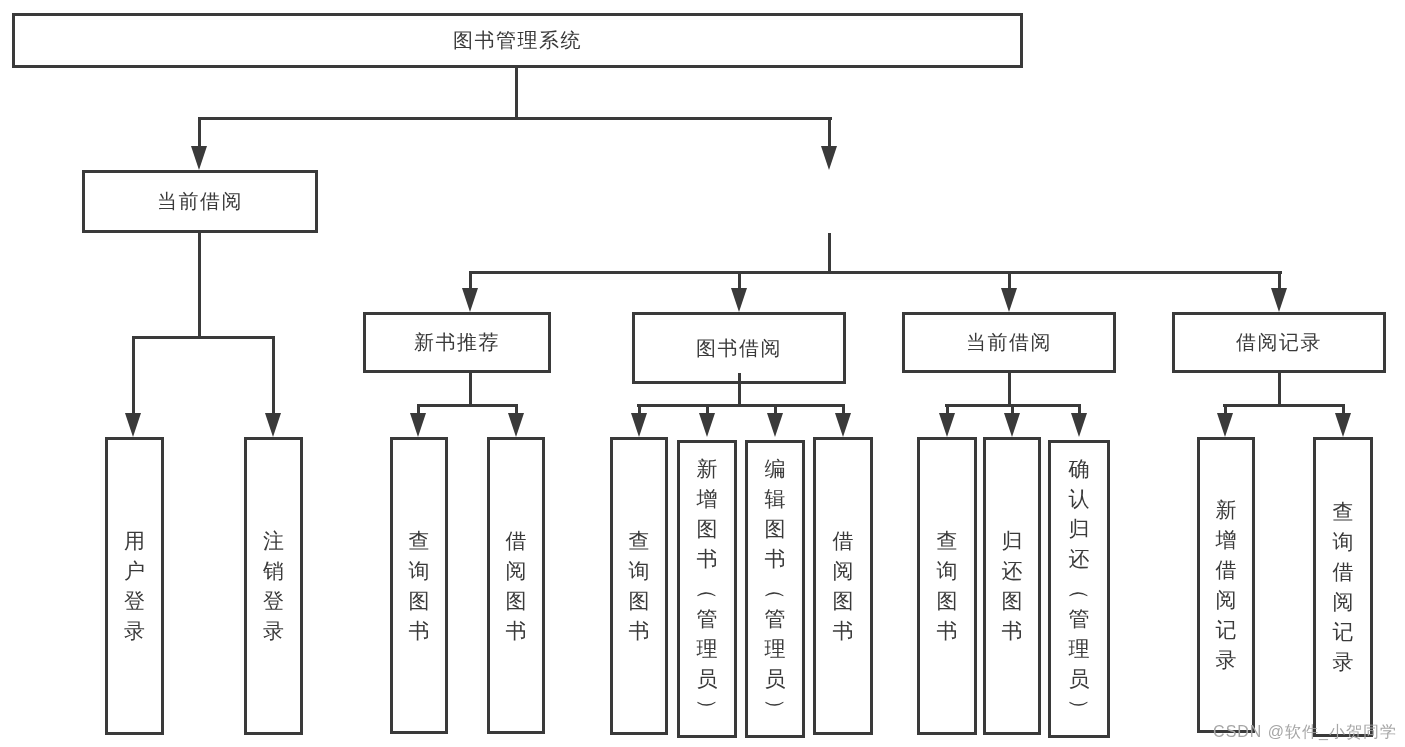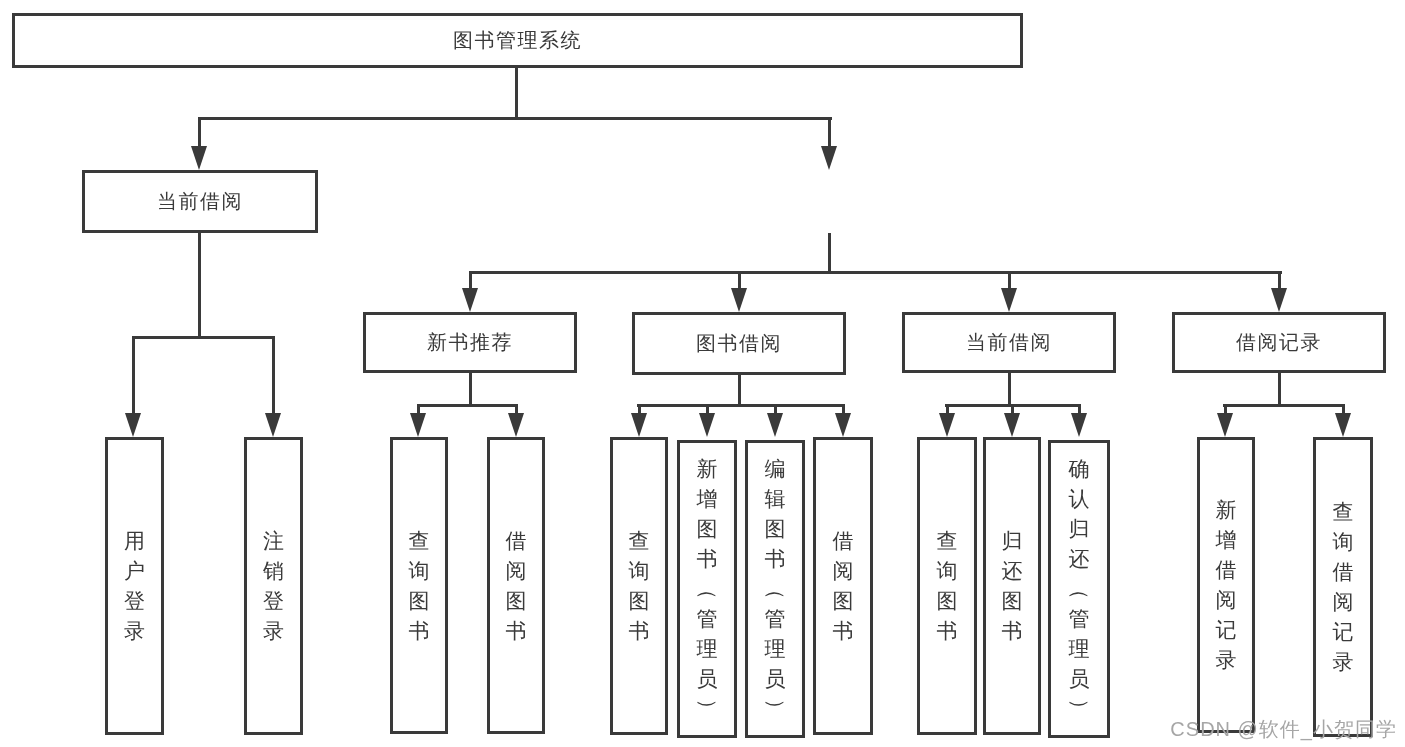--- a/index.html
+++ b/index.html
@@ -18,21 +18,21 @@
   .vchar{height:30px;line-height:30px;text-align:center;}
   .vchar.rot{transform:rotate(90deg);}
   .ln{position:absolute;background:var(--line,#3a3a3a);}
   .tri{
     position:absolute;width:0;height:0;
     border-left:8px solid transparent;border-right:8px solid transparent;
     border-top:24px solid var(--line,#3a3a3a);
   }
   .watermark{
     position:absolute;right:8px;bottom:4px;
-    font-size:20px;color:var(--wm,#a6a6a6);letter-spacing:1px;white-space:nowrap;
+    font-size:16px;color:var(--wm,#a6a6a6);letter-spacing:1px;white-space:nowrap;
   }
 </style>
 </head>
 <body>
 
 <div class="stage" style="--line: #3a3a3a; --text: #3a3a3a; --wm: #a6a6a6; background: rgb(255, 255, 255);">
 
   <div class="box hbox" style="left:12px;top:13px;width:1011px;height:55px;">
     <span>图书管理系统</span>
   </div>
@@ -52,24 +52,24 @@
   <div class="ln" style="left:469px;top:271px;width:813px;height:3px;"></div>
   <div class="ln" style="left:469px;top:271px;width:3px;height:20px;"></div>
   <div class="tri" style="left:462px;top:288px;"></div>
   <div class="ln" style="left:738px;top:271px;width:3px;height:20px;"></div>
   <div class="tri" style="left:731px;top:288px;"></div>
   <div class="ln" style="left:1008px;top:271px;width:3px;height:20px;"></div>
   <div class="tri" style="left:1001px;top:288px;"></div>
   <div class="ln" style="left:1278px;top:271px;width:3px;height:20px;"></div>
   <div class="tri" style="left:1271px;top:288px;"></div>
 
-  <div class="box hbox" style="left:363px;top:312px;width:214px;height:61px;">
+  <div class="box hbox" style="left:363px;top:312px;width:188px;height:61px;">
     <span>新书推荐</span>
   </div>
-  <div class="box hbox" style="left:632px;top:312px;width:214px;height:63px;">
+  <div class="box hbox" style="left:632px;top:312px;width:214px;height:72px;">
     <span>图书借阅</span>
   </div>
   <div class="box hbox" style="left:1172px;top:312px;width:214px;height:61px;">
     <span>借阅记录</span>
   </div>
   <div class="box hbox" style="left:902px;top:312px;width:214px;height:61px;">
     <span>当前借阅</span>
   </div>
 
   <div class="ln" style="left:198px;top:233px;width:3px;height:106px;"></div>

